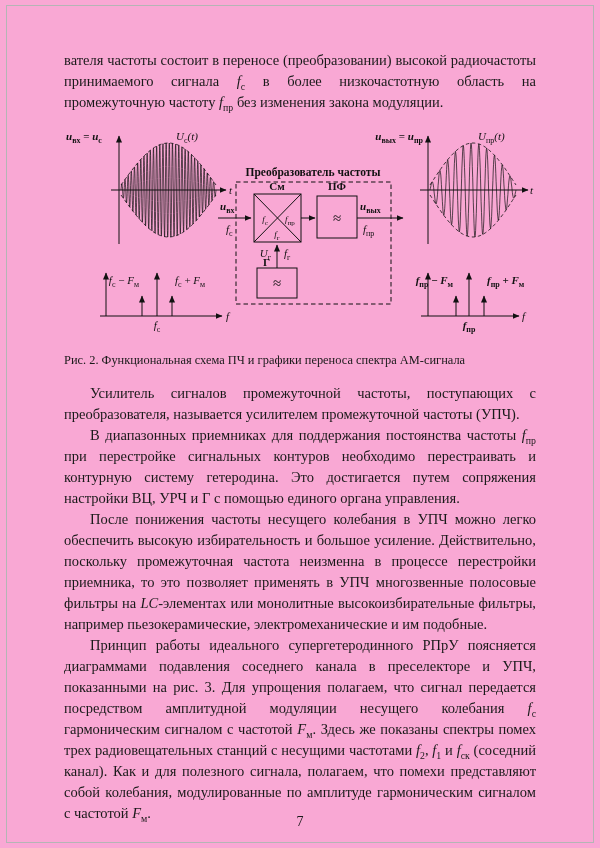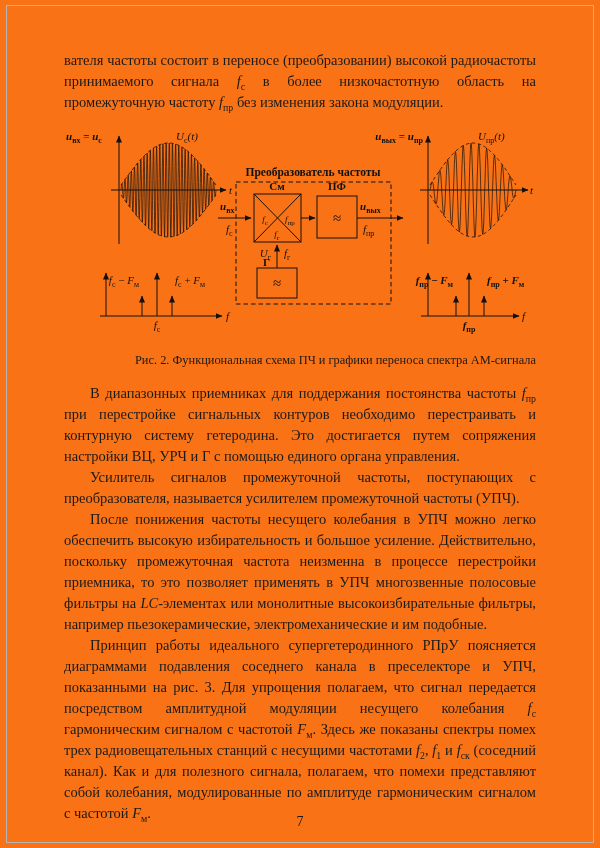--- a/index.html
+++ b/index.html
@@ -1,30 +1,30 @@
 <!DOCTYPE html>
 <html lang="ru"><head>
 <meta charset="utf-8">
 <style>
   html,body{margin:0;padding:0;background:#e8e8e8;}
   .page{
     position:relative;width:600px;height:848px;margin:0 auto;
-    background:#f97316;overflow:hidden;
+    background:#f9a8d4;overflow:hidden;
     font-family:"Liberation Serif","DejaVu Serif",serif;color:#1a1a1a;
   }
   .scan-border{position:absolute;left:6px;top:5px;right:6px;bottom:5px;
     border:1px solid #b5b5b5;pointer-events:none;}
   .content{position:absolute;left:64px;top:50px;width:472px;}
   .para{margin:0;font-size:14.5px;line-height:1.45;text-align:justify;}
   .para.ind{text-indent:26px;}
   .it{font-style:italic;}
   sub{font-size:0.68em;line-height:0;}
   .figure{margin:13px 0 16px 0;}
   .figure svg{display:block;margin:0 auto;}
-  .caption{margin:9px 0 15px 0;text-align:right;font-size:12.4px;line-height:1.3;}
+  .caption{margin:9px 0 15px 0;text-align:left;font-size:12.4px;line-height:1.3;}
   .page-number{position:absolute;bottom:18px;left:0;width:100%;
     text-align:center;font-size:14px;}
   
   svg text{font-family:"Liberation Serif","DejaVu Serif",serif;font-size:11px;fill:#111;}
   svg .it{font-style:italic;}
   svg .bld{font-weight:bold;}
   svg .sub{font-size:8px;}
   svg .sm{font-size:9px;}
   svg .smsub{font-size:7px;}
   svg .blk{font-weight:bold;font-size:11px;}
@@ -124,21 +124,21 @@
         <line x1="420" y1="190" x2="420" y2="170" marker-end="url(#ah)"></line>
         <text x="389" y="158" text-anchor="end" class="bld"><tspan class="it">f</tspan><tspan class="sub" dy="3">пр</tspan><tspan dy="-3"> − </tspan><tspan class="it">F</tspan><tspan class="sub" dy="3">м</tspan></text>
         <text x="423" y="158" class="bld"><tspan class="it">f</tspan><tspan class="sub" dy="3">пр</tspan><tspan dy="-3"> + </tspan><tspan class="it">F</tspan><tspan class="sub" dy="3">м</tspan></text>
         <text x="405" y="203" text-anchor="middle" class="bld"><tspan class="it">f</tspan><tspan class="sub" dy="3">пр</tspan></text>
       </svg>
     </div>
 
     <div class="caption">Рис. 2. Функциональная схема ПЧ и графики переноса спектра АМ-сигнала</div>
 
     <div id="paragraphs">
+        <p class="para ind"><span>Усилитель сигналов промежуточной частоты, поступающих с преобразователя, называется усилителем промежуточной частоты (УПЧ).</span></p>
         <p class="para ind"><span>В диапазонных приемниках для поддержания постоянства частоты </span><span class="it">f</span><sub>пр</sub><span> при перестройке сигнальных контуров необходимо перестраивать и контурную систему гетеродина. Это достигается путем сопряжения настройки ВЦ, УРЧ и Г с помощью единого органа управления.</span></p>
-        <p class="para ind"><span>Усилитель сигналов промежуточной частоты, поступающих с преобразователя, называется усилителем промежуточной частоты (УПЧ).</span></p>
         <p class="para ind"><span>После понижения частоты несущего колебания в УПЧ можно легко обеспечить высокую избирательность и большое усиление. Действительно, поскольку промежуточная частота неизменна в процессе перестройки приемника, то это позволяет применять в УПЧ многозвенные полосовые фильтры на </span><span class="it">LC</span><span>-элементах или монолитные высокоизбирательные фильтры, например пьезокерамические, электромеханические и им подобные.</span></p>
         <p class="para ind"><span>Принцип работы идеального супергетеродинного РПрУ поясняется диаграммами подавления соседнего канала в преселекторе и УПЧ, показанными на рис. 3. Для упрощения полагаем, что сигнал передается посредством амплитудной модуляции несущего колебания </span><span class="it">f</span><sub>с</sub><span> гармоническим сигналом с частотой </span><span class="it">F</span><sub>м</sub><span>. Здесь же показаны спектры помех трех радиовещательных станций с несущими частотами </span><span class="it">f</span><sub>2</sub><span>, </span><span class="it">f</span><sub>1</sub><span> и </span><span class="it">f</span><sub>ск</sub><span> (соседний канал). Как и для полезного сигнала, полагаем, что помехи представляют собой колебания, модулированные по амплитуде гармоническим сигналом с частотой </span><span class="it">F</span><sub>м</sub><span>.</span></p>
       </div>
   </div>
 
   <div class="page-number">7</div>
 </div>
 
 </body></html>

